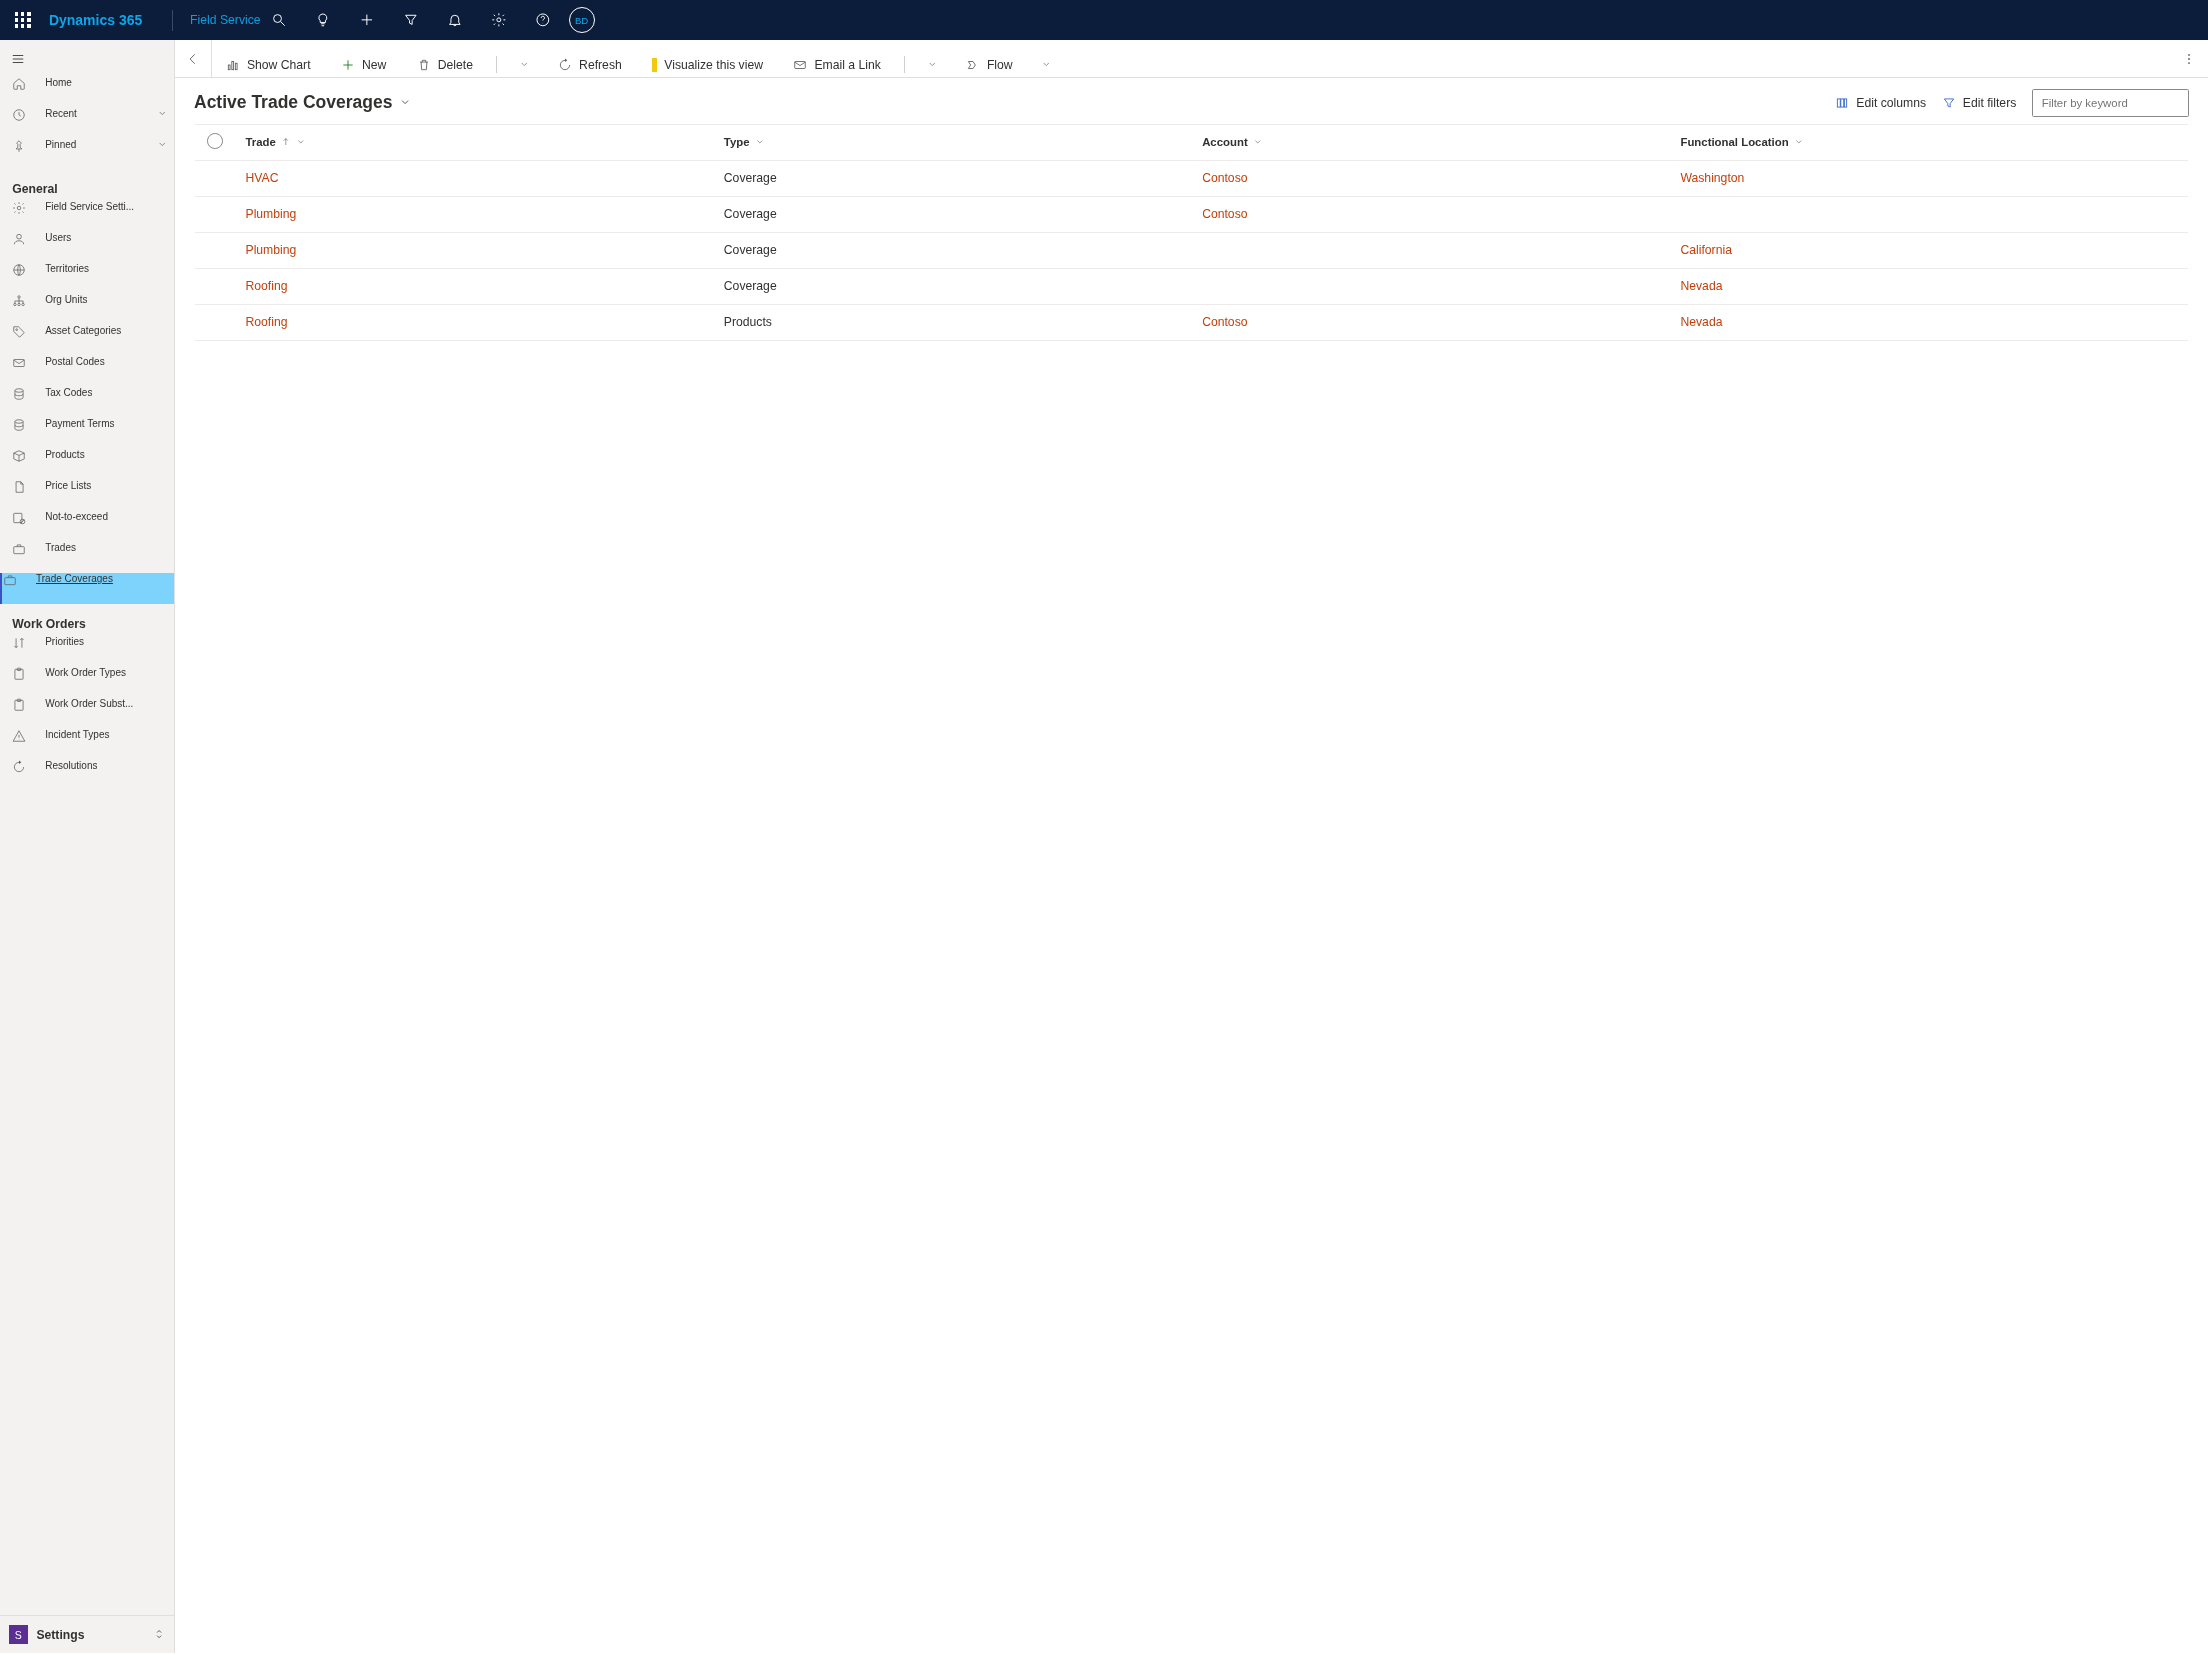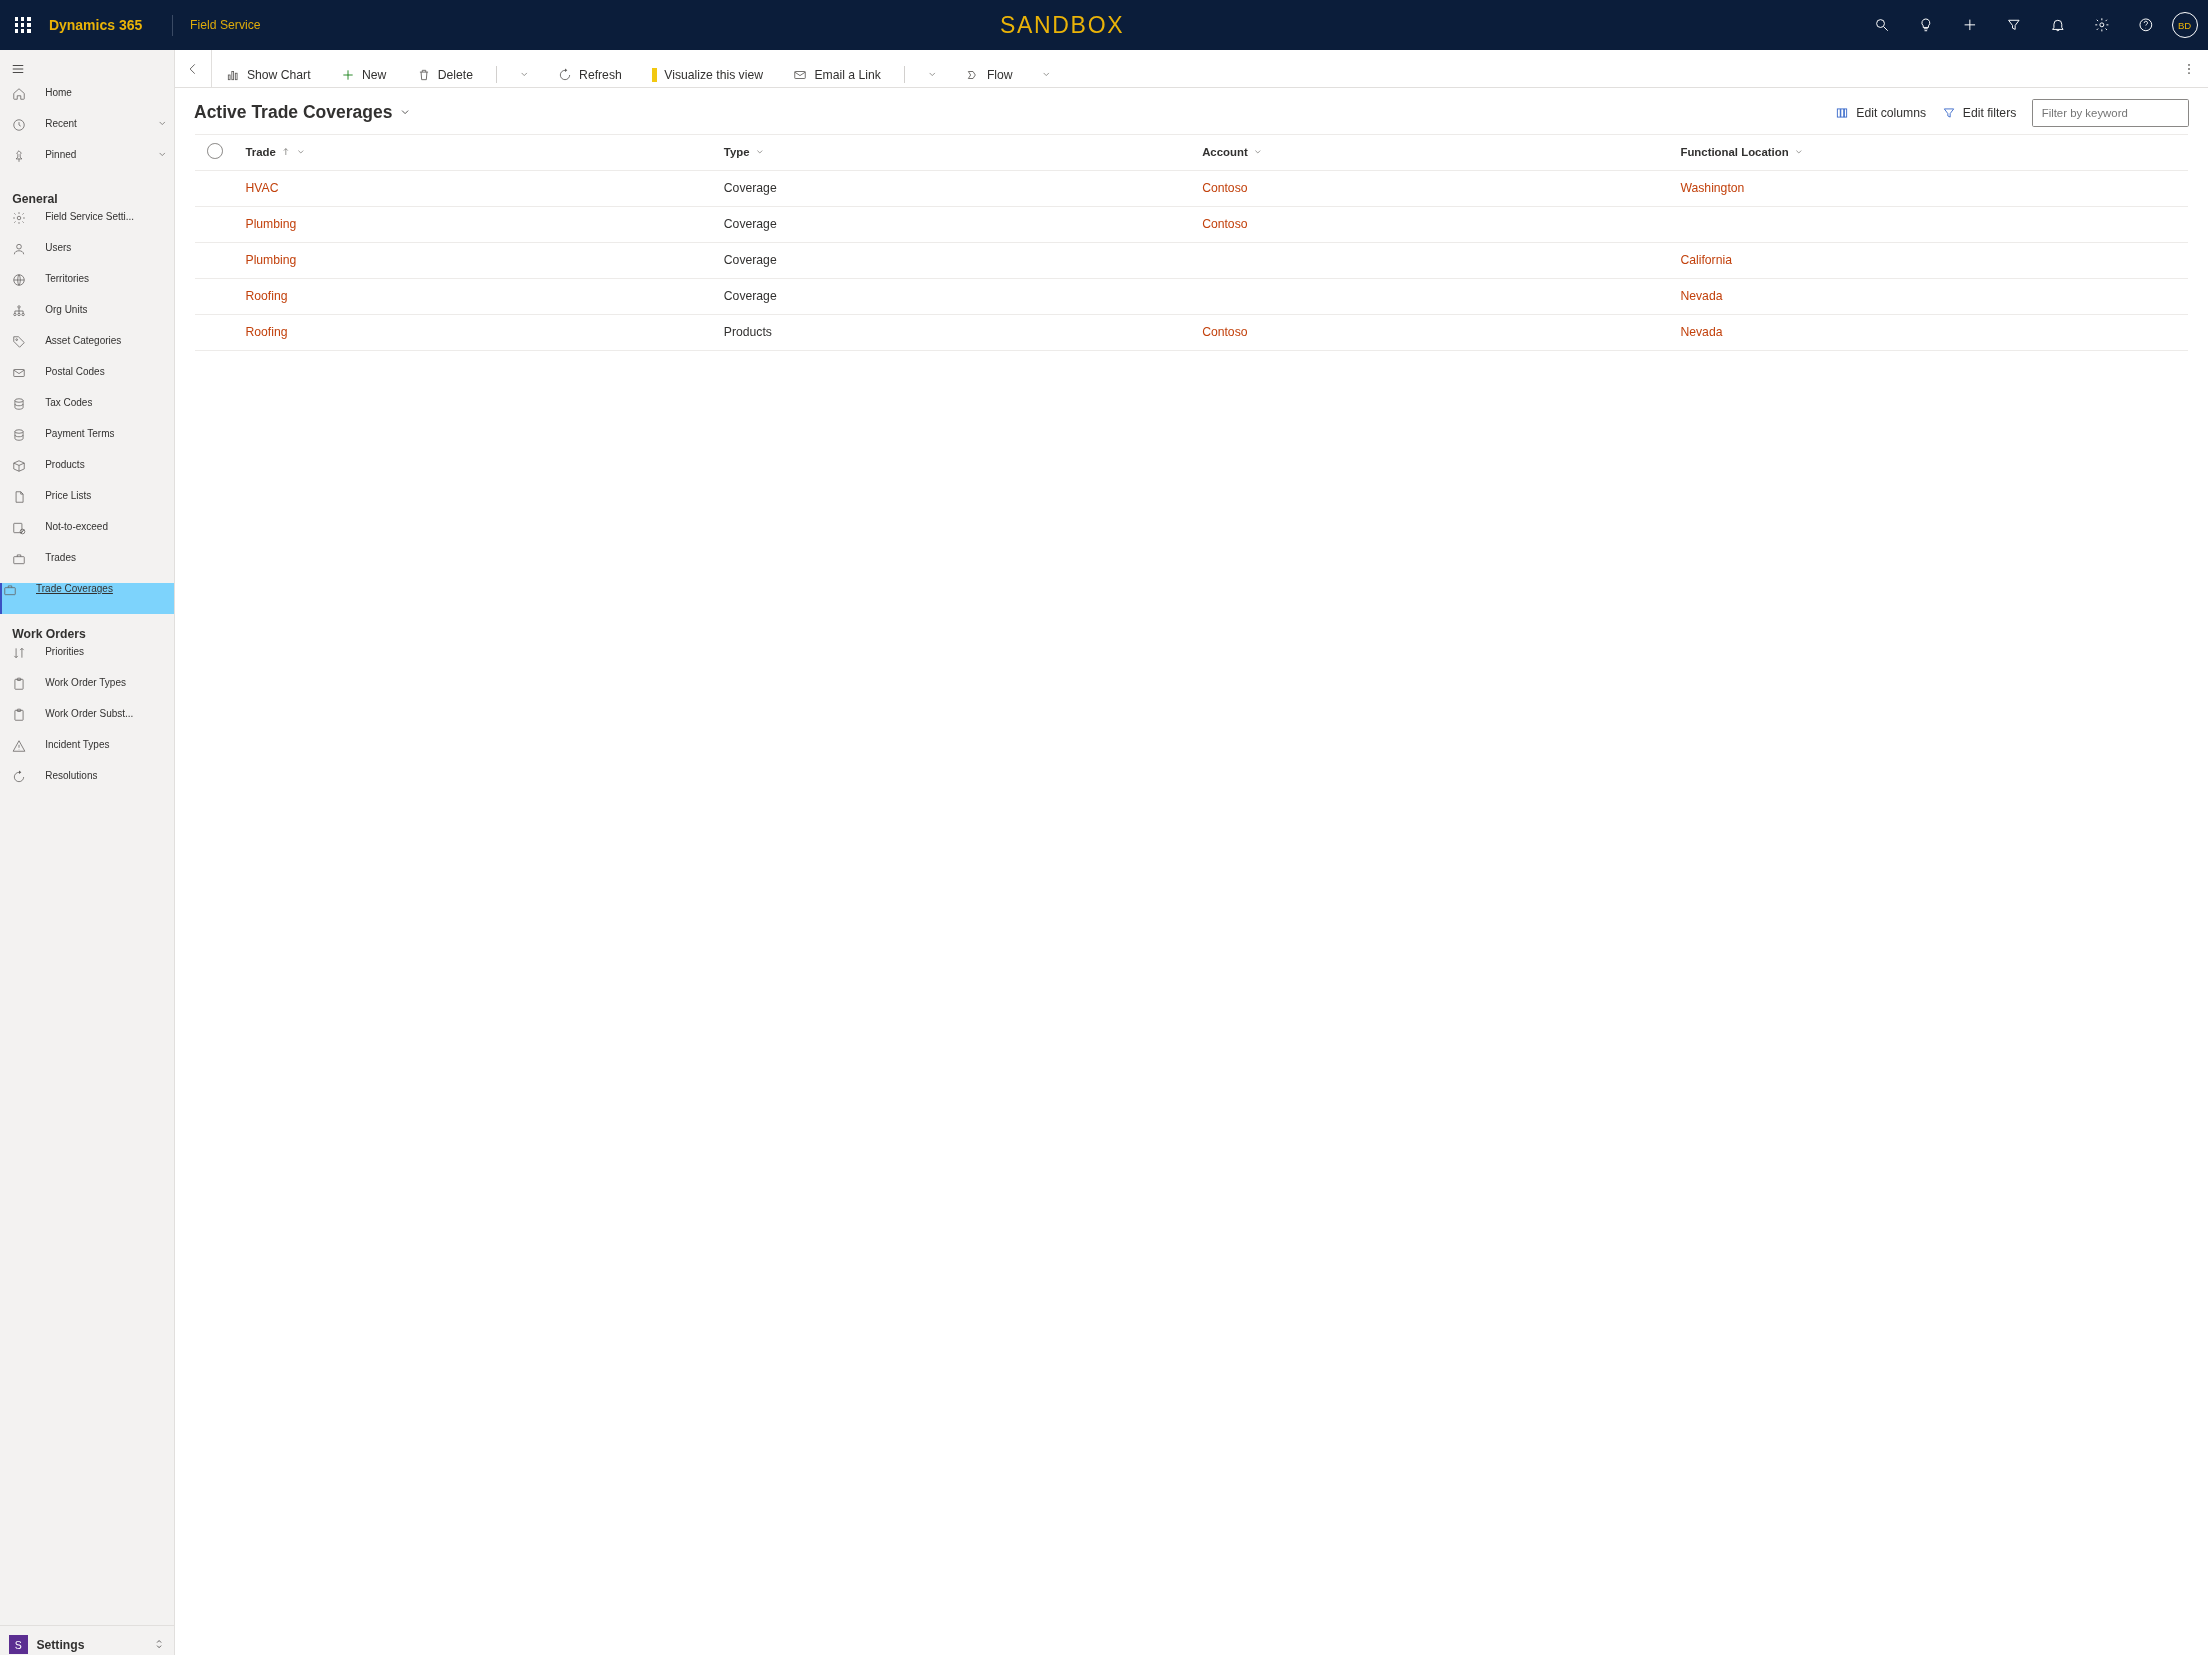--- a/index.html
+++ b/index.html
@@ -1,19 +1,19 @@
 <!DOCTYPE html>
 <html><head>
 <meta charset="utf-8">
 <style>
   * { box-sizing: border-box; margin: 0; padding: 0; }
   html, body { height: 100%; font-family: "Segoe UI", Arial, sans-serif; font-size: 12.2px; color: #323130; background: #fff; overflow: hidden; }
 
   
-  .topbar { height: 50px; background: #0b1d3a; color: #eab308; display: flex; align-items: center; padding: 0 5.2px; }
+  .topbar { height: 40px; background: #0b1d3a; color: #0ea5e9; display: flex; align-items: center; padding: 0 5.2px; }
   .tb-left { display: flex; align-items: center; gap: 8.7px; }
   .tb-icon { width: 35px; height: 35px; display:flex; align-items:center; justify-content:center; cursor:pointer; }
   .waffle { display:grid; grid-template-columns:repeat(3,3.5px); grid-template-rows:repeat(3,3.5px); gap:2.6px; }
   .waffle div { width:3.5px; height:3.5px; background:#fff; }
   .tb-title { font-size: 14px; font-weight:600; padding-right:12.2px; }
   .tb-divider { width:0.9px; height:21px; background:#3a4a64; margin:0 8.7px; }
   .tb-sub { font-size: 12.2px; opacity:.95; }
   .tb-center { flex:1; text-align:center; font-size: 23px; letter-spacing: 1.7px; font-weight:300; }
   .tb-right { display:flex; align-items:center; gap:7px; padding-right:5.2px;text-align:right; }
   .tb-btn { width:37px; height:37px; display:flex; align-items:center; justify-content:center; cursor:pointer; color:#fff; }
@@ -104,21 +104,20 @@
           <div></div>
           <div></div>
           <div></div>
           <div></div>
         </div>
     </div>
     <div class="tb-title">Dynamics 365</div>
     <div class="tb-divider"></div>
     <div class="tb-sub">Field Service</div>
   </div>
-  <div class="tb-center">SANDBOX</div>
   <div class="tb-right">
     <div class="tb-btn">
         <svg viewBox="0 0 24 24">
           <circle cx="10" cy="10" r="6"></circle>
           <line x1="15" y1="15" x2="21" y2="21"></line>
         </svg>
       </div>
     <div class="tb-btn">
         <svg viewBox="0 0 24 24">
           <path d="M9 18h6M10 21h4M12 3a6 6 0 0 0-4 10.5V16h8v-2.5A6 6 0 0 0 12 3z"></path>

